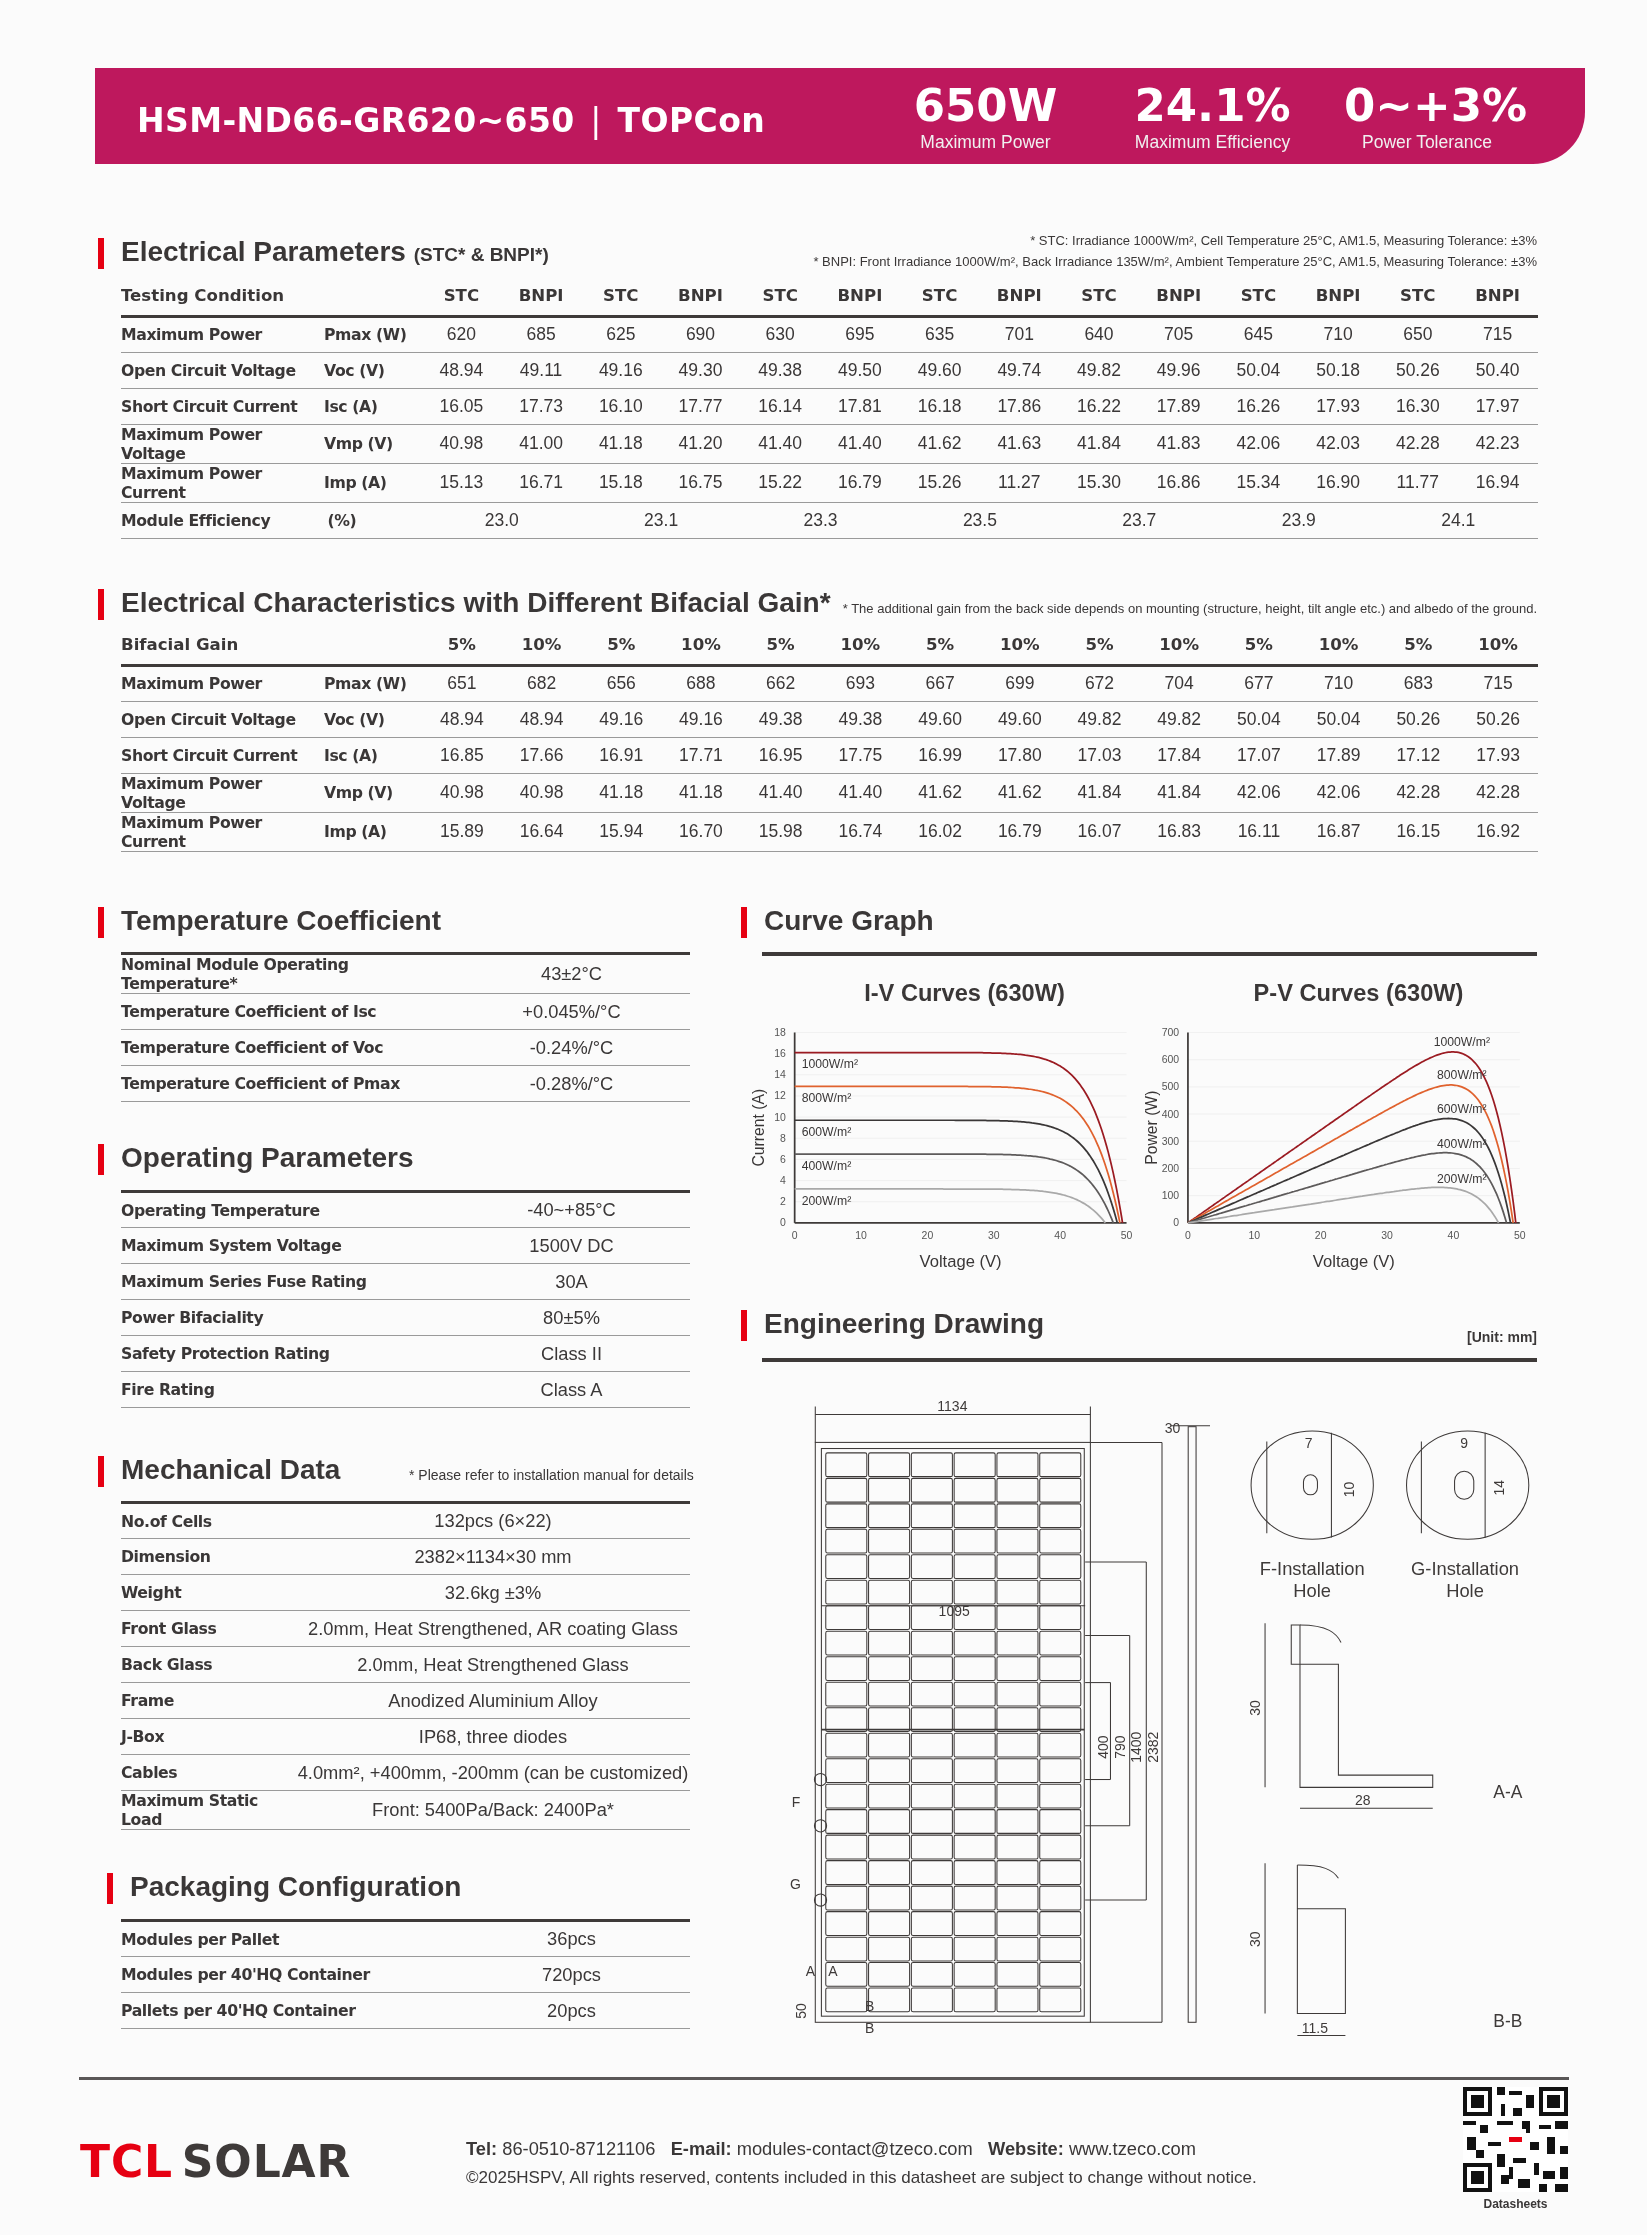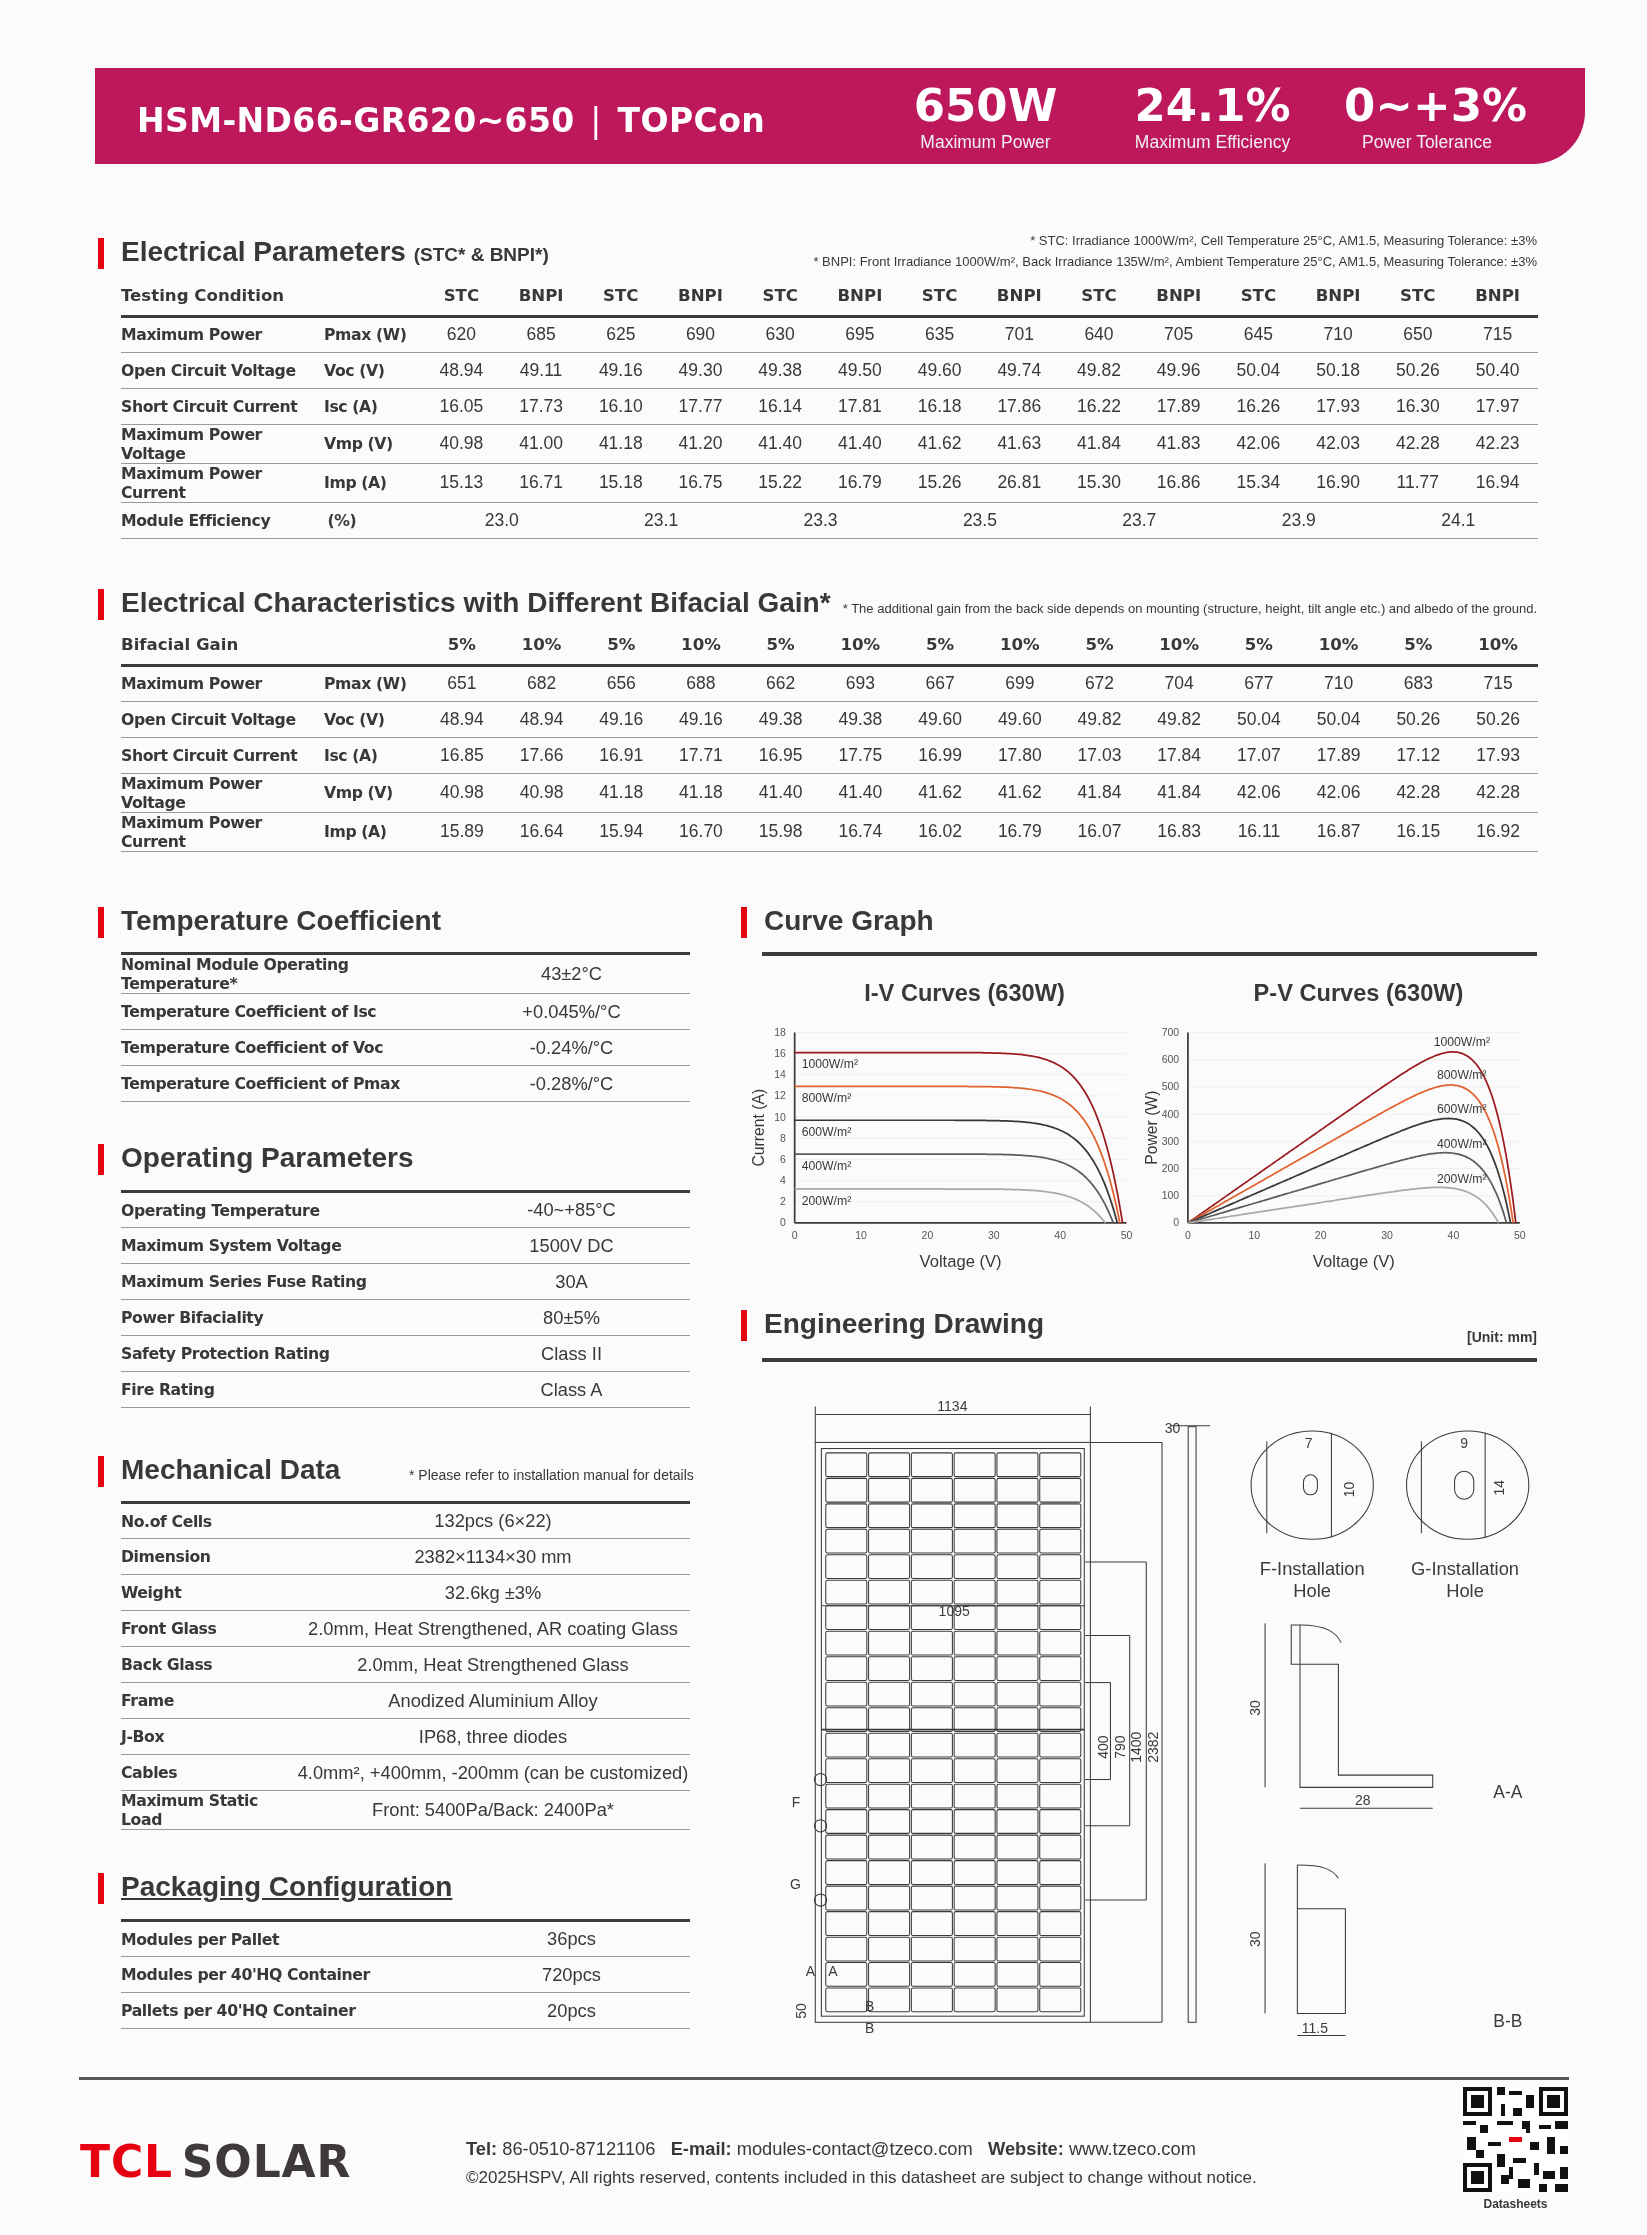--- a/index.html
+++ b/index.html
@@ -179,21 +179,21 @@
       <tr>
       <td class="lbl">Maximum Power Current</td>
       <td class="unit">Imp (A)</td>
         <td>15.13</td>
         <td>16.71</td>
         <td>15.18</td>
         <td>16.75</td>
         <td>15.22</td>
         <td>16.79</td>
         <td>15.26</td>
-        <td>26.81</td>
+        <td>11.27</td>
         <td>15.30</td>
         <td>16.86</td>
         <td>15.34</td>
         <td>16.90</td>
         <td>11.77</td>
         <td>16.94</td>
       </tr>
       <tr>
       <td class="lbl">Module Efficiency</td>
       <td class="unit" style="padding-left:3.5px">(%)</td>
@@ -425,21 +425,21 @@
       <td class="k" style="width:175px">Cables</td>
       <td class="v">4.0mm², +400mm, -200mm (can be customized)</td>
       </tr>
       <tr>
       <td class="k" style="width:175px">Maximum Static Load</td>
       <td class="v">Front: 5400Pa/Back: 2400Pa*</td>
       </tr>
     </tbody>
   </table>
 
-<div class="sec-title" style="left:98px; top:1871px;text-decoration:underline;">
+<div class="sec-title" style="left:107px; top:1871px;">
   <span>Packaging Configuration</span>
 </div>
 <table class="ktable" id="pack-table" style="top:1919px;">
     <tbody>
       <tr>
       <td class="k" style="width:332px">Modules per Pallet</td>
       <td class="v">36pcs</td>
       </tr>
       <tr>
       <td class="k" style="width:332px">Modules per 40'HQ Container</td>

